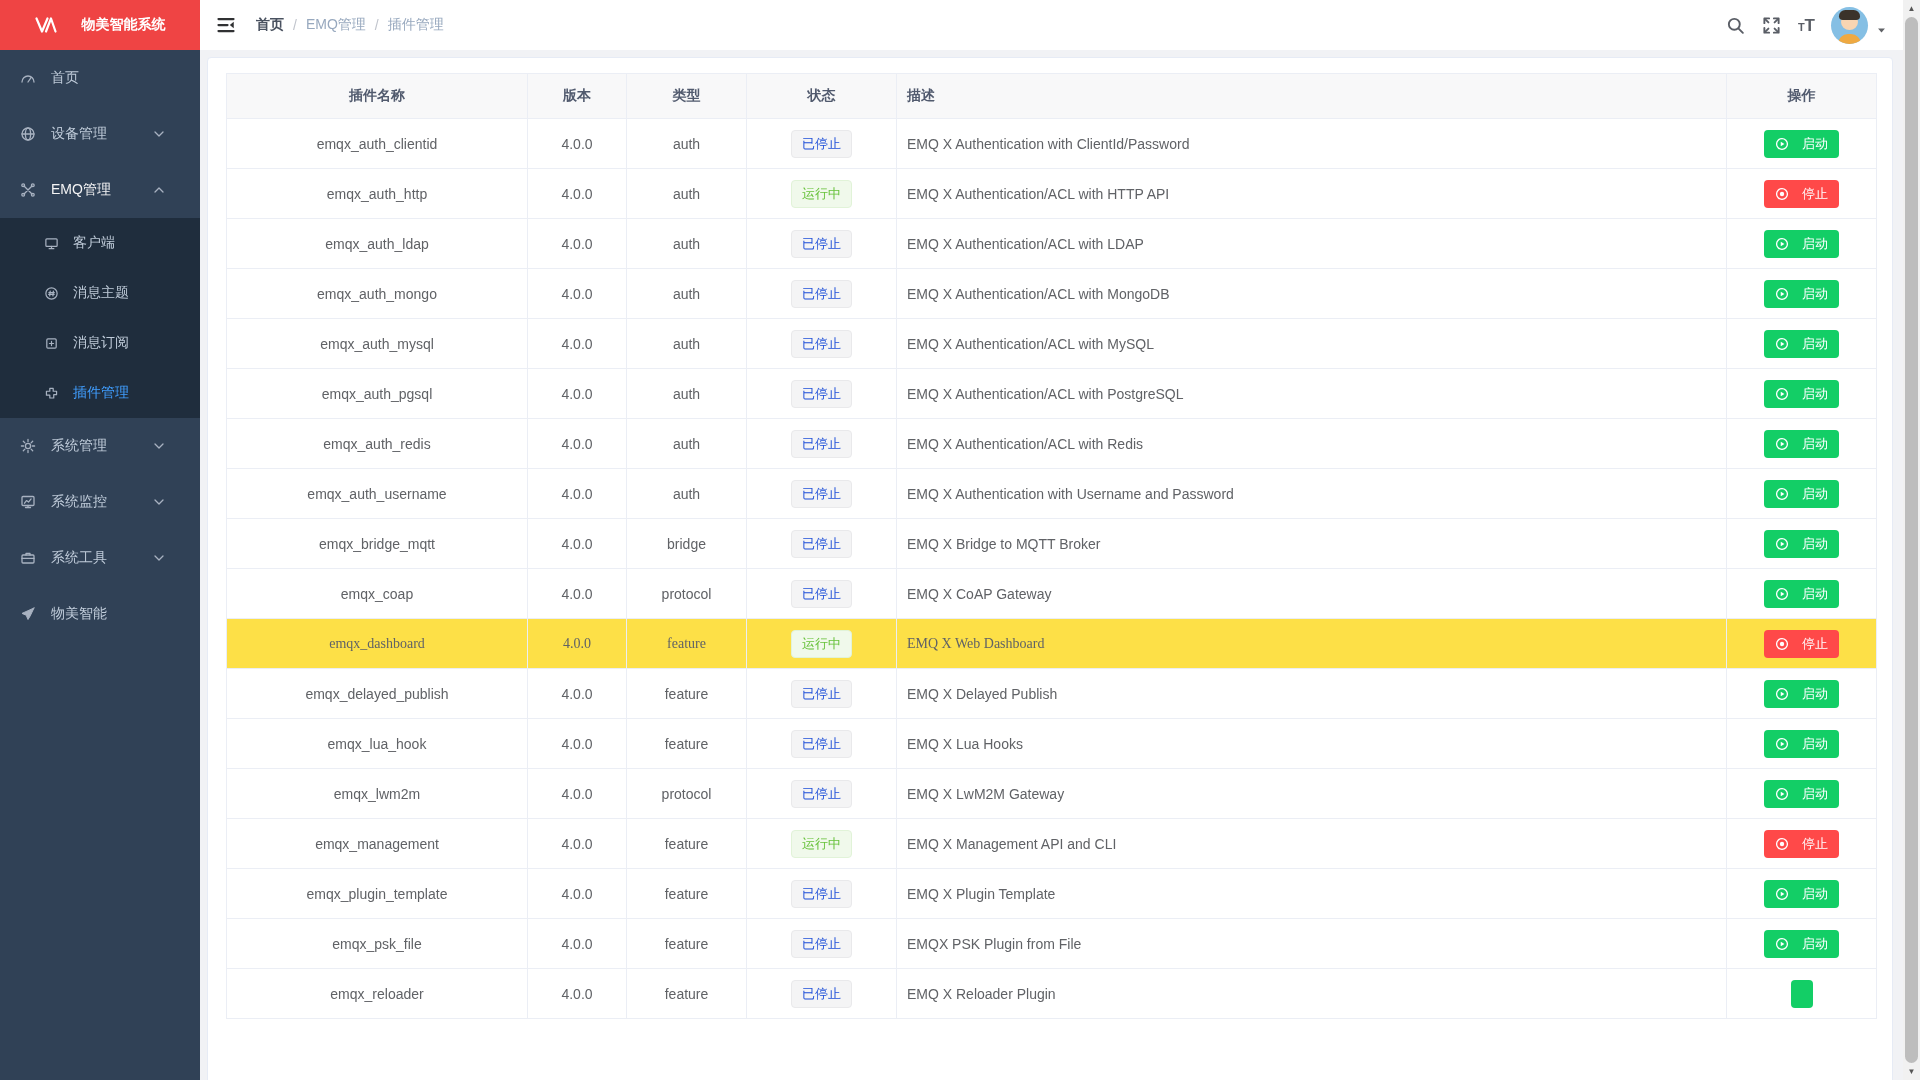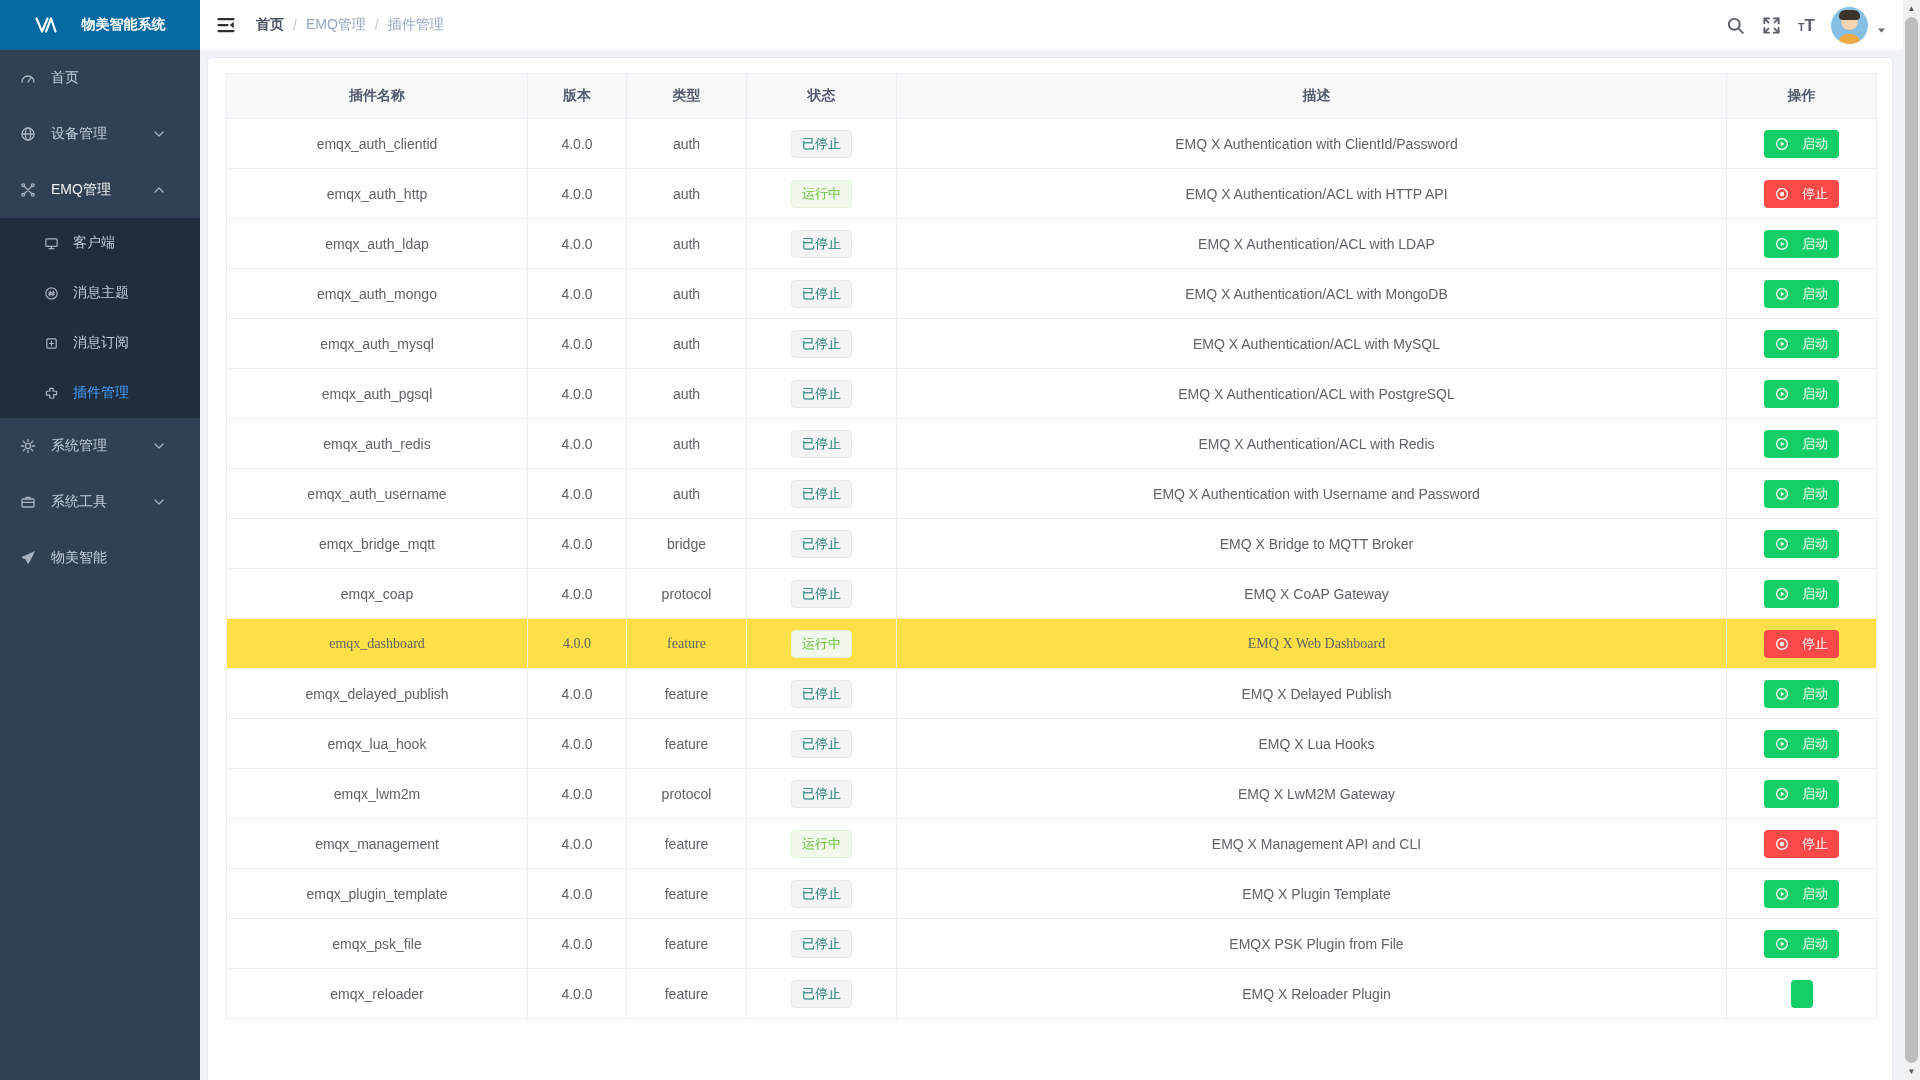--- a/index.html
+++ b/index.html
@@ -5,21 +5,21 @@
   html,body{margin:0;padding:0;}
   body{
     width:1920px;height:1080px;overflow:hidden;
     font-family:"Liberation Sans","DejaVu Sans",sans-serif;
     font-size:14px;color:#606266;background:#f1f2f5;
   }
   .app{display:flex;width:1920px;height:1080px;}
 
   
   .sidebar{width:200px;flex-shrink:0;background:#304156;display:flex;flex-direction:column;overflow:hidden;}
-  .logo{height:50px;background:#0369a1;display:flex;align-items:center;justify-content:center;gap:25px;color:#fff;font-weight:bold;font-size:14px;cursor:pointer;}
+  .logo{height:50px;background:#ef4444;display:flex;align-items:center;justify-content:center;gap:25px;color:#fff;font-weight:bold;font-size:14px;cursor:pointer;}
   .logo .ic{width:22px;height:18px;color:#fff;}
   .menu{flex:1;}
   .menu-item{height:56px;display:flex;align-items:center;padding:0 18px 0 20px;color:#bfcbd9;cursor:pointer;}
   .menu-item.open{color:#f4f4f5;}
   .menu-item .ic{width:16px;height:16px;margin-right:15px;color:#a8b2c1;flex-shrink:0;}
   .mlabel{flex:1;white-space:nowrap;}
   .chev{width:12px;height:12px;margin:0;color:#8796a9;flex-shrink:0;}
   .submenu{background:#1f2d3d;}
   .submenu-item{height:50px;display:flex;align-items:center;padding:0 20px 0 44px;color:#bfcbd9;cursor:pointer;}
   .submenu-item .ic{width:15px;height:15px;margin-right:14px;color:#a8b2c1;flex-shrink:0;}
@@ -46,25 +46,25 @@
   .avatar .shirt{position:absolute;bottom:-5px;left:7px;width:23px;height:15px;background:#efa941;border-radius:10px 10px 0 0;}
   .caret{width:11px;height:11px;color:#606266;margin-left:8px;margin-top:10px;}
 
   
   .content{flex:1;overflow:hidden;padding:7px 10px 0 7px;}
   .card{background:#fff;border:1px solid #e6ebf5;border-radius:4px;padding:15px 18px;height:1200px;box-sizing:border-box;}
   table{border-collapse:collapse;table-layout:fixed;width:1650px;font-size:14px;color:#606266;}
   th,td{border:1px solid #ebeef5;text-align:center;overflow:hidden;white-space:nowrap;padding:0;}
   th{height:44px;background:#f8f8f9;color:#515a6e;font-weight:bold;margin-left:36px;}
   td{height:49px;}
-  th.left,td.left{text-align:center;padding-left:10px;}
+  th.left,td.left{text-align:left;padding-left:10px;}
   tr.hl td{background:#fde047;font-family:Liberation Serif, serif;}
 
   .tag{display:inline-block;height:28px;line-height:26px;padding:0 10px;border-radius:4px;font-size:13px;box-sizing:border-box;border:1px solid transparent;}
-  .tag.stopped{background:#f4f4f5;border-color:#e9e9eb;color:#0f766e;}
+  .tag.stopped{background:#f4f4f5;border-color:#e9e9eb;color:#1d4ed8;}
   .tag.running{background:#f0f9eb;border-color:#e1f3d8;color:#67c23a;}
 
   .btn{display:inline-flex;align-items:center;gap:13px;height:28px;padding:0 11px;border:none;border-radius:4px;color:#fff;font-size:13px;cursor:pointer;font-family:inherit;vertical-align:middle;}
   .btn .ic{width:14px;height:14px;color:#fff;}
   .btn.start{background:#13ce66;}
   .btn.stop{background:#ff4949;}
 
   
   .page-scrollbar{position:fixed;top:0;right:0;width:17px;height:1080px;background:#f1f1f1;}
   .sb-arrow{position:absolute;left:0;width:17px;height:17px;display:flex;align-items:center;justify-content:center;color:#555;font-size:8px;cursor:pointer;}
@@ -176,20 +176,35 @@
           <span class="mlabel">系统管理</span>
           <span class="ic chev">
             <svg viewBox="0 0 16 16" fill="none" stroke="currentColor" stroke-width="1.3" stroke-linecap="round" stroke-linejoin="round">
               <path d="M4 6l4 4 4-4"></path>
             </svg>
           </span>
         </div>
         <div class="menu-item">
           <span class="ic">
             <svg viewBox="0 0 16 16" fill="none" stroke="currentColor" stroke-width="1.3" stroke-linecap="round" stroke-linejoin="round">
+              <rect x="2" y="2.5" width="12" height="9" rx="1"></rect>
+              <path d="M4.5 9.2l2-2.6 2 1.5 2.6-3.2"></path>
+              <path d="M8 11.5v2M5.5 13.5h5"></path>
+            </svg>
+          </span>
+          <span class="mlabel">系统监控</span>
+          <span class="ic chev">
+            <svg viewBox="0 0 16 16" fill="none" stroke="currentColor" stroke-width="1.3" stroke-linecap="round" stroke-linejoin="round">
+              <path d="M4 6l4 4 4-4"></path>
+            </svg>
+          </span>
+        </div>
+        <div class="menu-item">
+          <span class="ic">
+            <svg viewBox="0 0 16 16" fill="none" stroke="currentColor" stroke-width="1.3" stroke-linecap="round" stroke-linejoin="round">
               <rect x="2" y="5" width="12" height="8" rx="1"></rect>
               <path d="M6 5V3.4h4V5M2 8.4h12"></path>
             </svg>
           </span>
           <span class="mlabel">系统工具</span>
           <span class="ic chev">
             <svg viewBox="0 0 16 16" fill="none" stroke="currentColor" stroke-width="1.3" stroke-linecap="round" stroke-linejoin="round">
               <path d="M4 6l4 4 4-4"></path>
             </svg>
           </span>

